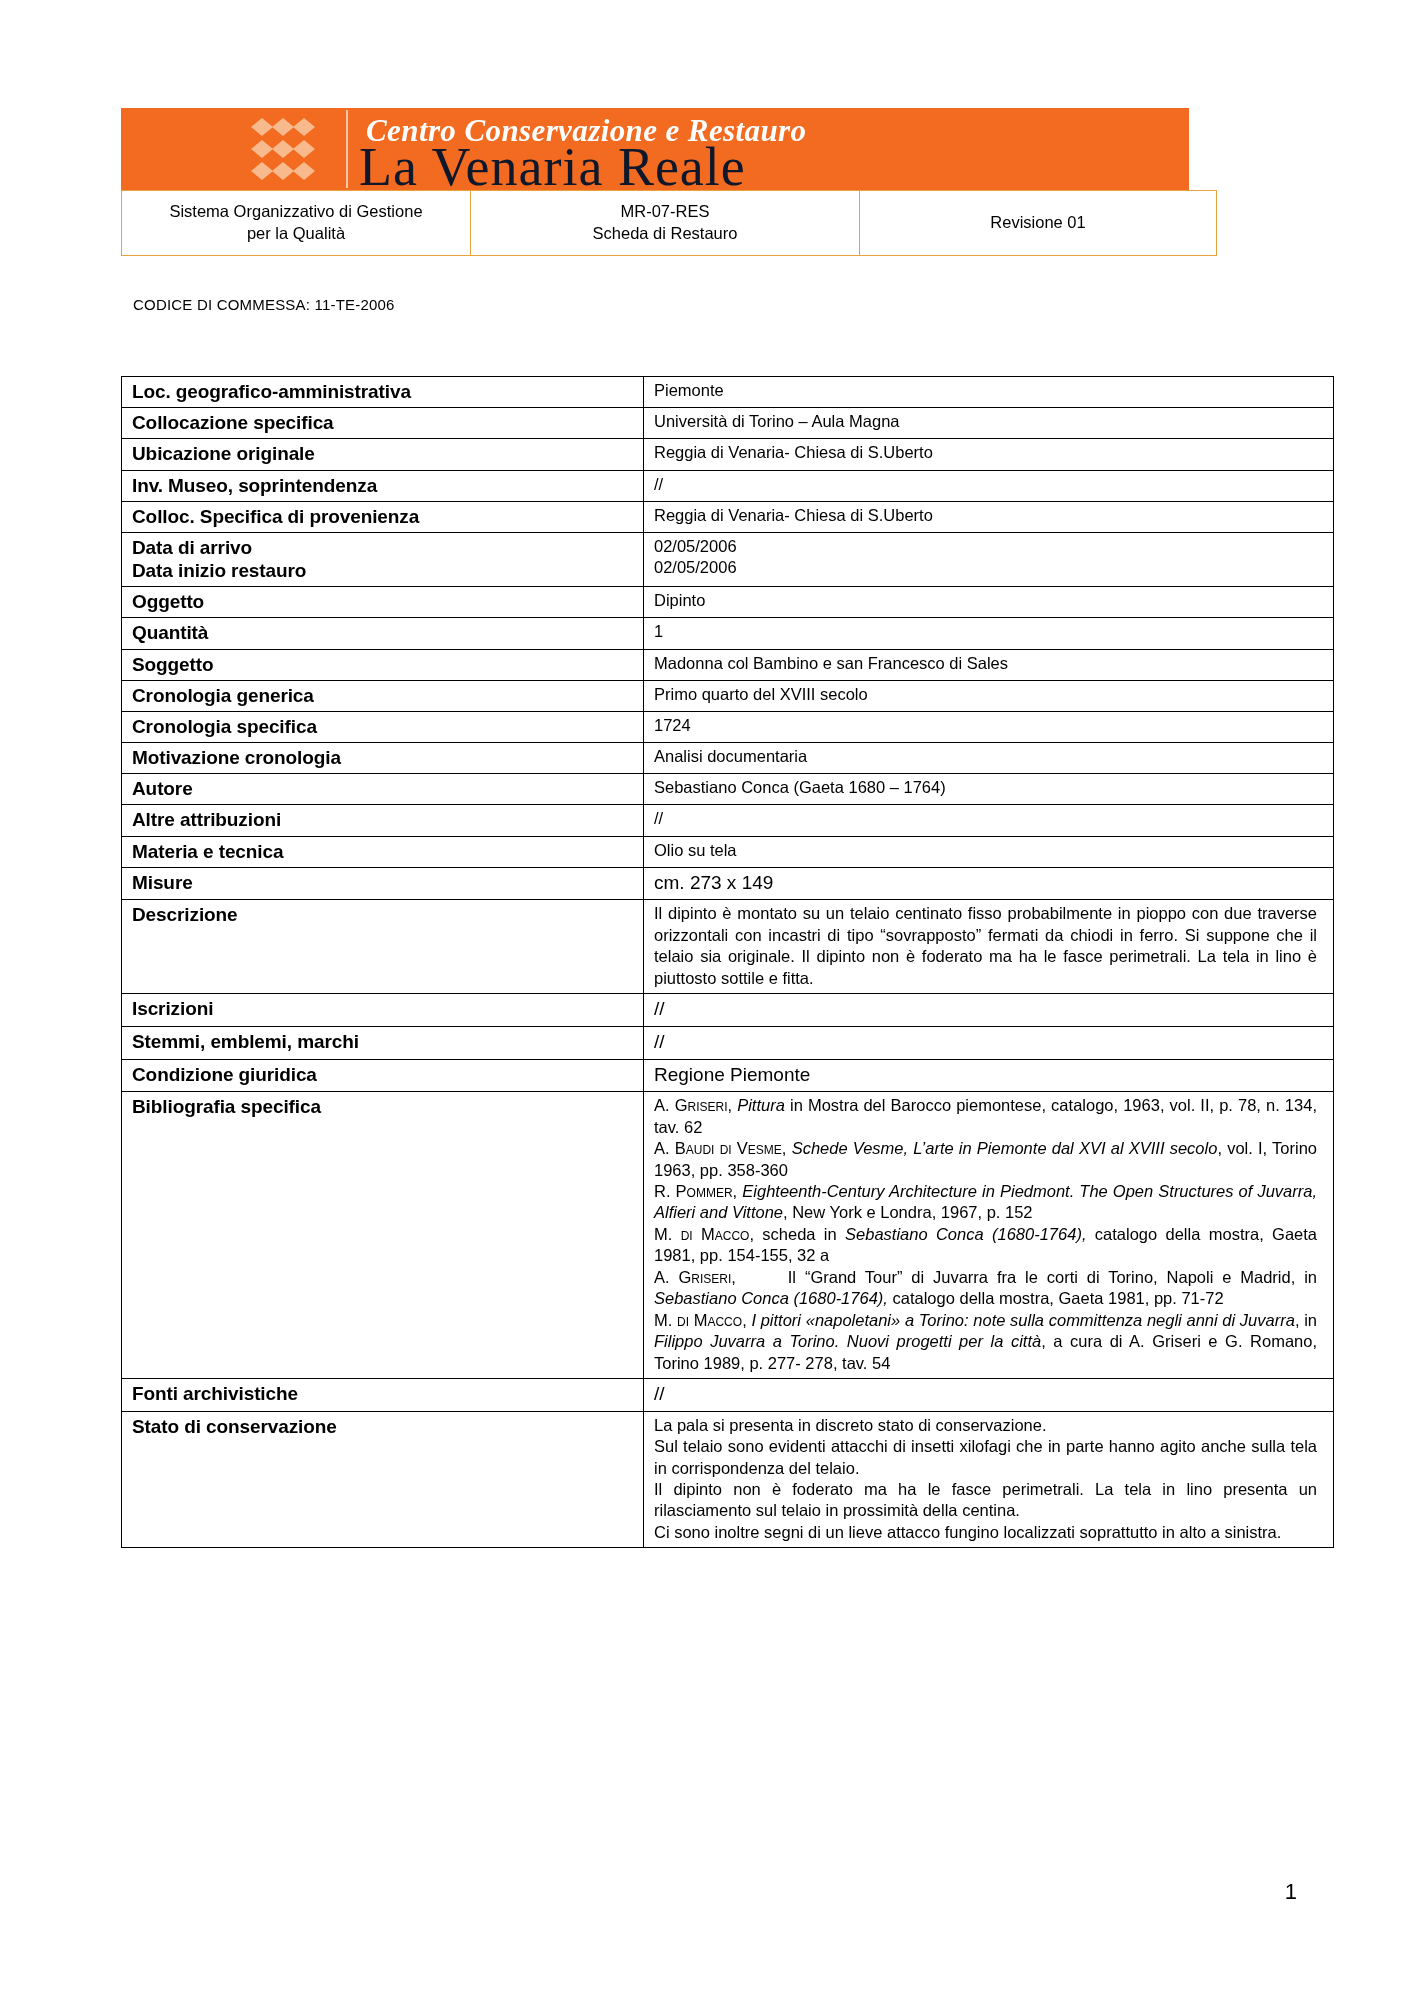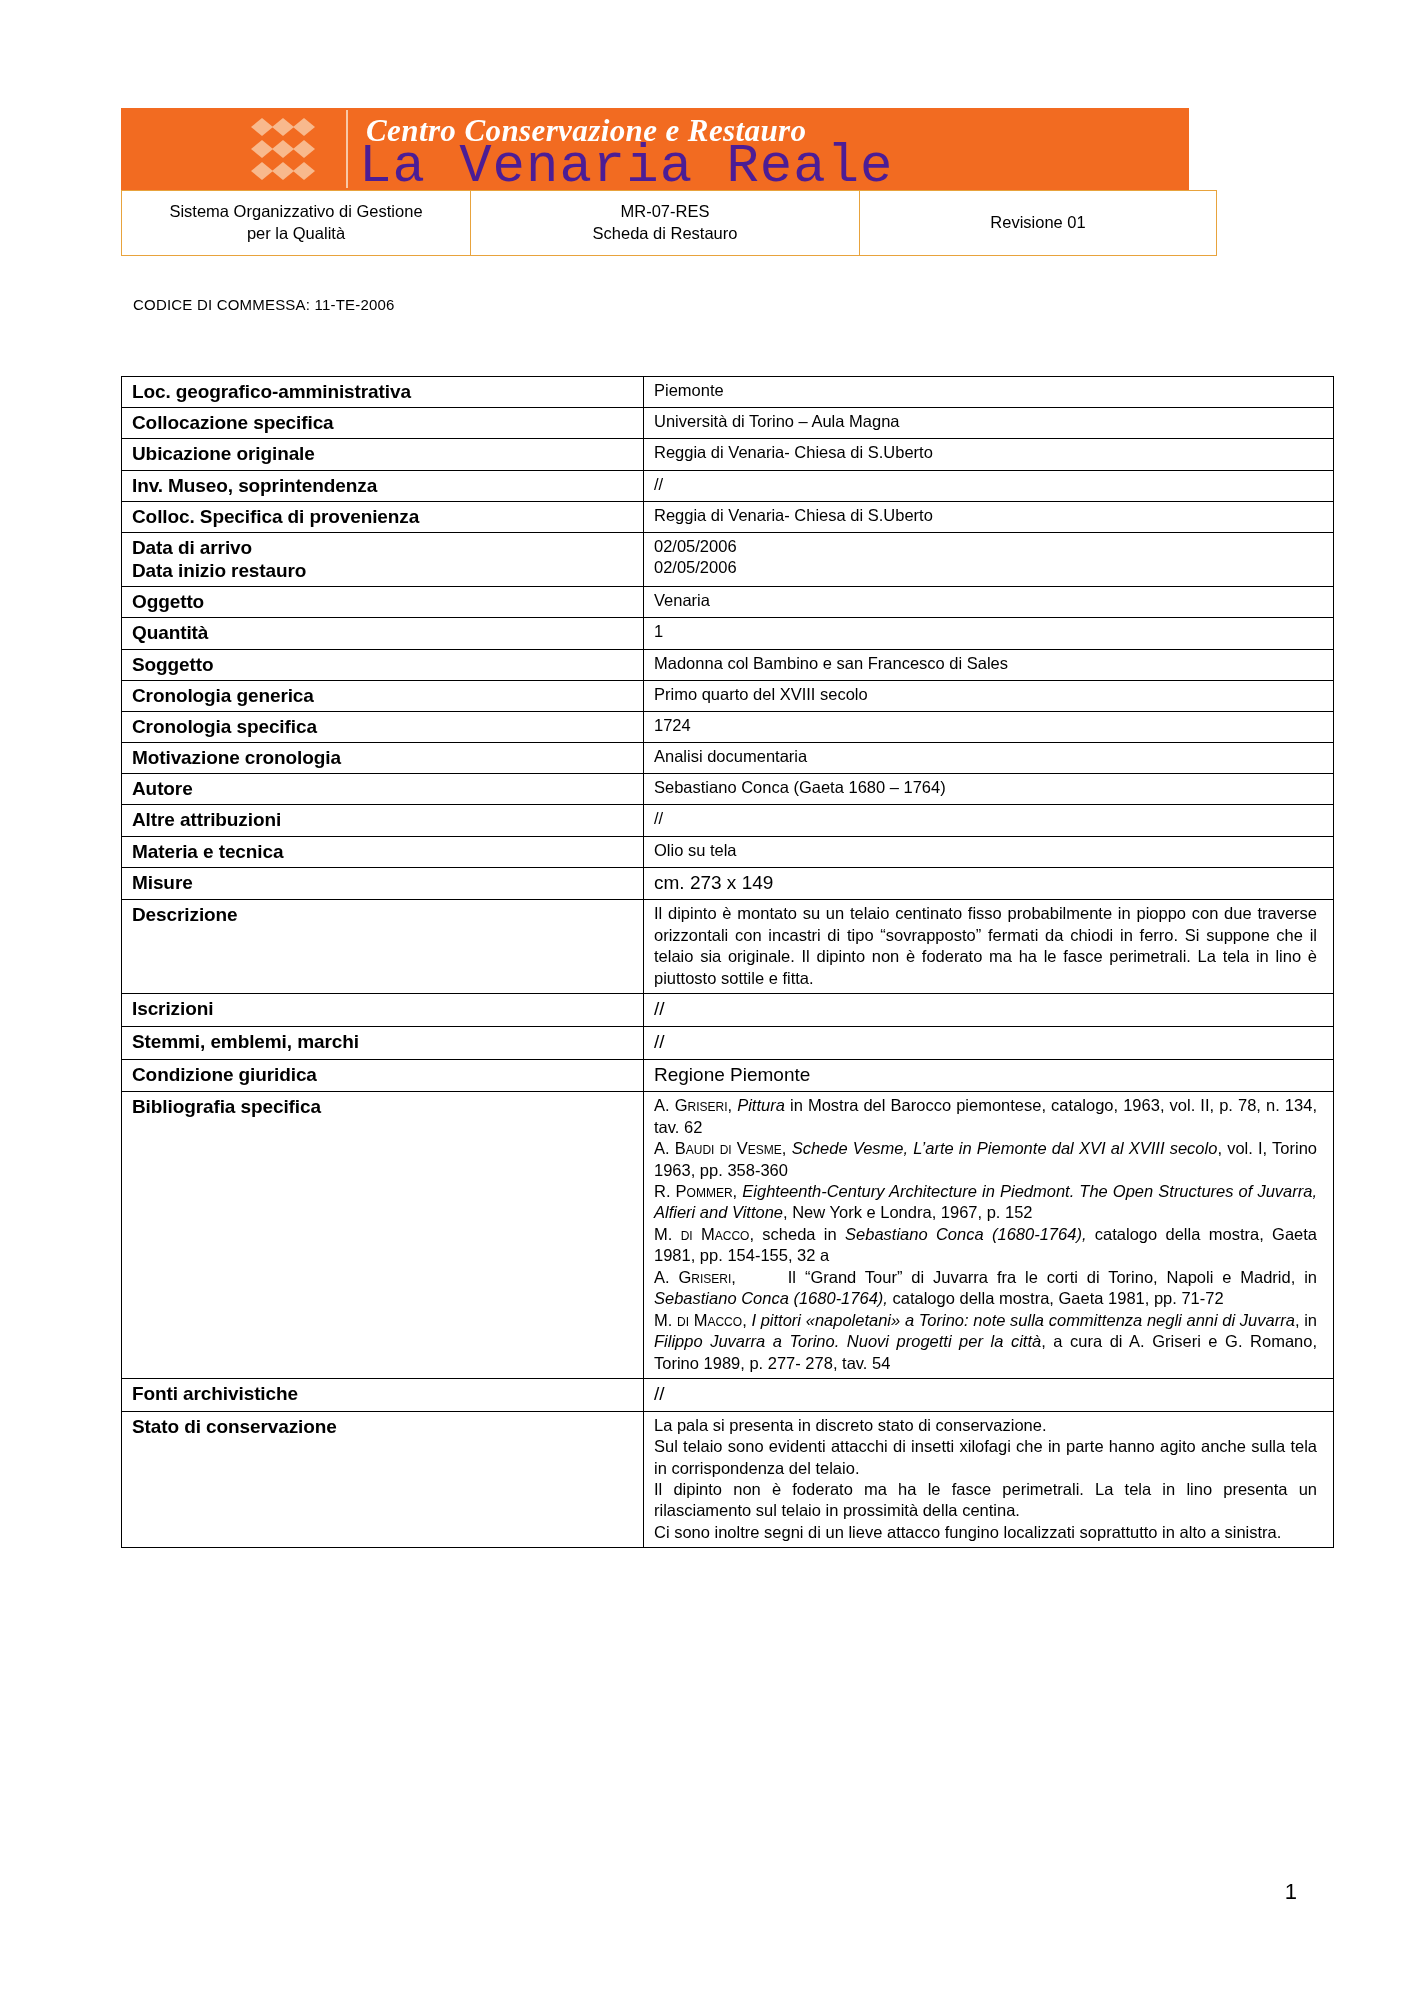--- a/index.html
+++ b/index.html
@@ -59,23 +59,23 @@
     font-weight: bold;
     font-size: 31px;
     color: #ffffff;
     letter-spacing: 0.4px;
     white-space: nowrap;
   }
   .banner-line2 {
     position: absolute;
     left: 238px;
     top: 32px;
-    font-family: Liberation Mono, monospace;
+    font-family: Liberation Serif, serif;
     font-size: 54px;
-    color: #4c1d95;
+    color: #0f172a;
     letter-spacing: 1px;
     white-space: nowrap;
     line-height: 1;
   }
 
   
   table.header-table {
     border-collapse: collapse;
     width: 1068px;
     table-layout: fixed;
@@ -237,21 +237,21 @@
           <div>Data inizio restauro</div>
         </td>
         <td class="value">
           <div>02/05/2006</div>
           <div>02/05/2006</div>
         </td>
       </tr>
 
       <tr>
         <td class="label">Oggetto</td>
-        <td class="value">Venaria</td>
+        <td class="value">Dipinto</td>
       </tr>
       <tr>
         <td class="label">Quantità</td>
         <td class="value">1</td>
       </tr>
       <tr>
         <td class="label">Soggetto</td>
         <td class="value">Madonna col Bambino e san Francesco di Sales</td>
       </tr>
       <tr>

